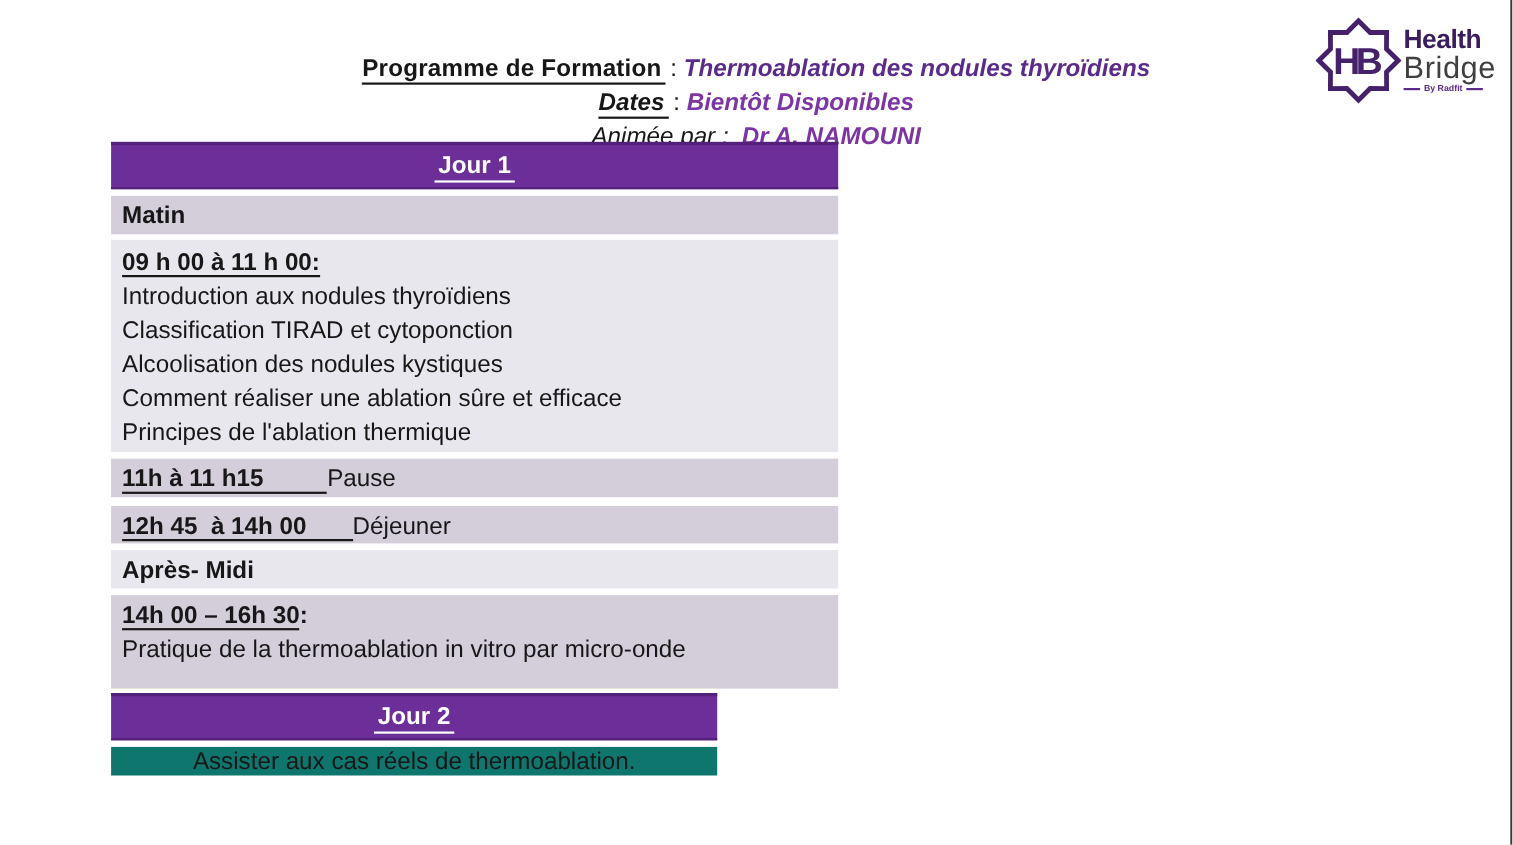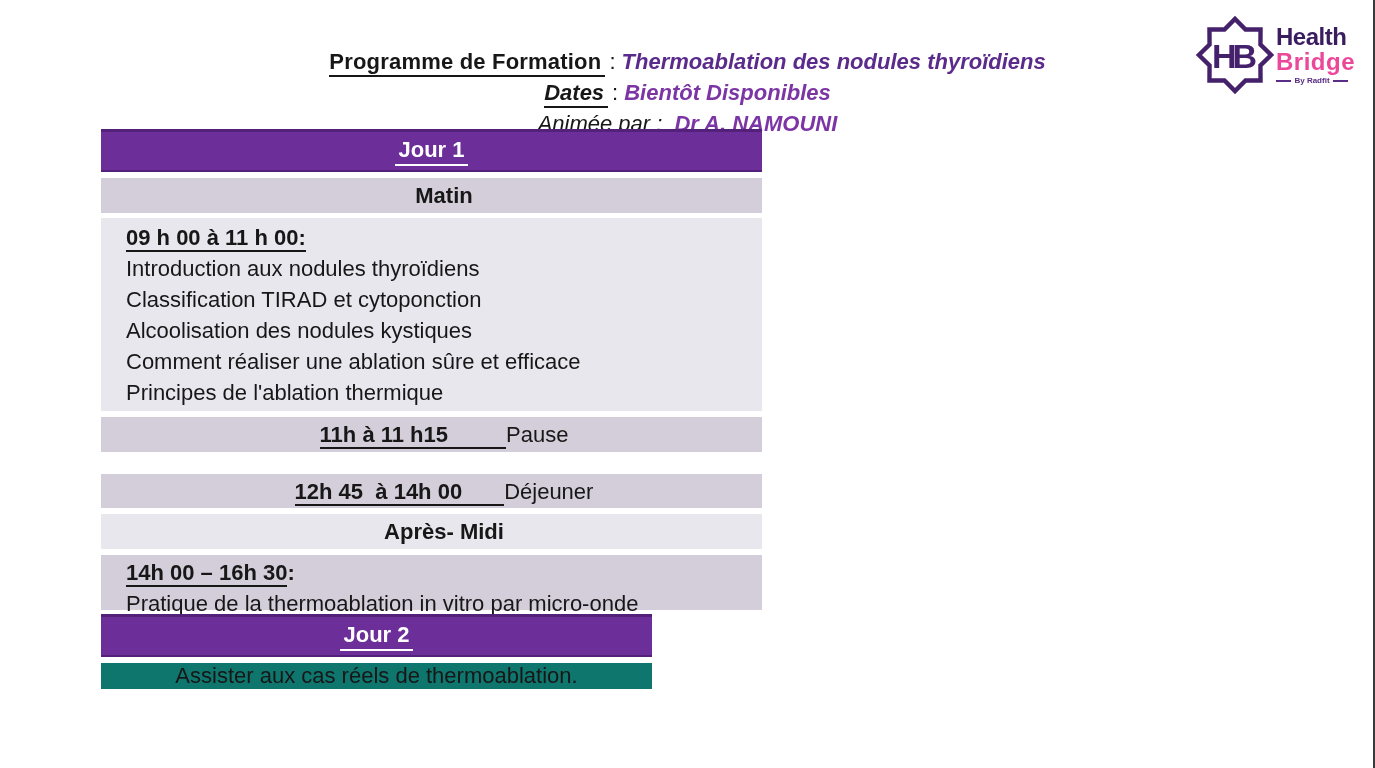--- a/index.html
+++ b/index.html
@@ -41,21 +41,21 @@
     position: absolute; top: 22px; left: 16px;
     font-size: 34px; font-weight: bold; letter-spacing: -4px;
     color: #46216b;
   }
   .logo-text { margin-left: 2px; margin-top: 10px; width: 72px; }
   .brand-top {
     font-size: 24px; font-weight: bold; color: #3a1d5e;
     line-height: 24px; letter-spacing: -0.5px;
   }
   .brand-bottom {
-    font-size: 24px; font-weight: bold; color: #ec4899;
+    font-size: 28px; font-weight: normal; color: #404040;
     line-height: 25px; letter-spacing: 0.5px;
   }
   .logo-tagline {
     display: flex; align-items: center; margin-top: 2px;
   }
   .tagline-bar { height: 2px; background: #5a2d86; flex: 1; }
   .tagline-text {
     font-size: 8px; color: #5a2d86; white-space: nowrap;
     padding: 0 3px; font-weight: bold;
   }
@@ -73,32 +73,32 @@
     height: 43px; box-sizing: border-box;
     background: #6c2e99;
     border-top: 3px solid #53217a;
     border-bottom: 2px solid #53217a;
     color: #ffffff; font-weight: bold; font-size: 22px;
     display: flex; align-items: center; justify-content: center;
   }
   .col-header .hdr-u { border-bottom: 2px solid #ffffff; padding: 0 3px 1px; }
 
   .row {
-    box-sizing: border-box; padding-left: 25px; justify-content: center;
+    box-sizing: border-box; padding-left: 10px;
   }
   .bg-dark  { background: #d4cdda; }
   .bg-light { background: #e9e7ee; }
 
   .r-matin  { height: 35px; margin-top: 6px; display: flex; align-items: center; font-weight: bold; }
   .r-slot1  { height: 193px; margin-top: 5px; padding-top: 4px; }
   .r-pause  { height: 35px; margin-top: 6px; display: flex; align-items: center; }
   .r-slot2  { height: 130px; margin-top: 6px; padding-top: 4px; }
-  .r-lunch  { height: 34px; margin-top: 22px; display: flex; align-items: center; }
+  .r-lunch  { height: 34px; margin-top: 8px; display: flex; align-items: center; }
   .r-apres  { height: 35px; margin-top: 6px; display: flex; align-items: center; font-weight: bold; }
-  .r-slot3  { height: 55px; margin-top: 6px; padding-top: 2px; }
+  .r-slot3  { height: 85px; margin-top: 6px; padding-top: 2px; }
 
   .time { font-weight: bold; line-height: 31px; white-space: pre-wrap; }
   .tu   { border-bottom: 2px solid #171717; padding-bottom: 0px; }
   .tab-pause { padding-right: 58px; }
   .tab-lunch { padding-right: 42px; }
   .after-tab { font-weight: normal; }
   .item { line-height: 31px; }
 
   .jour2-cell {
     flex: 1; margin-top: 6px; background: #0f766e;

